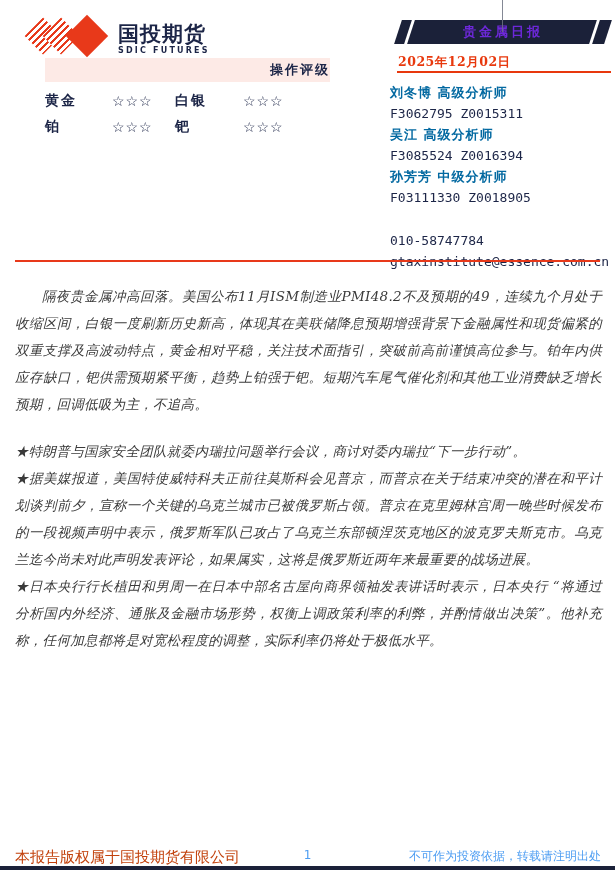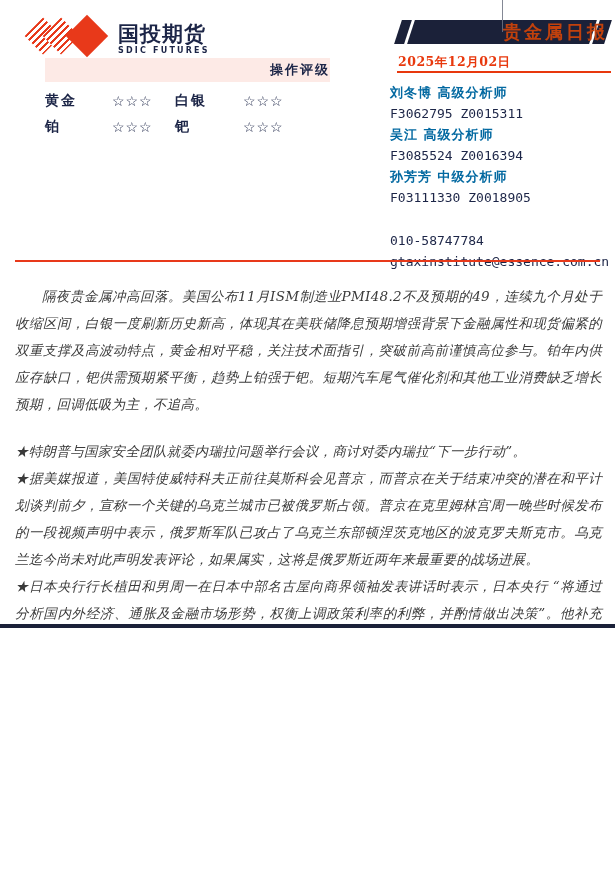--- a/index.html
+++ b/index.html
@@ -1,21 +1,21 @@
 <!DOCTYPE html>
 <html><head>
 <meta charset="utf-8">
 <style>
   * { margin: 0; padding: 0; box-sizing: border-box; }
   html, body { background: #ffffff; }
   body { font-family: "DejaVu Serif", "Liberation Serif", serif; }
   .page {
     position: relative;
     width: 615px;
-    height: 628px;
+    height: 870px;
     background: #ffffff;
     overflow: hidden;
   }
   
   .logo { position: absolute; left: 28px; top: 20px; display: flex; align-items: flex-start; }
   .logo-mark { position: relative; width: 82px; height: 38px; }
   .diamond {
     position: absolute; top: 3px; width: 26px; height: 26px;
     transform: rotate(45deg);
   }
@@ -43,22 +43,22 @@
     transform: skewX(-18deg);
   }
   .banner-slash {
     position: absolute; top: 0; width: 3px; height: 24px;
     background: #ffffff; transform: skewX(-18deg);
   }
   .banner-slash.left { left: 10px; }
   .banner-slash.right { right: 12px; }
   .banner-title {
     position: absolute; inset: 0; z-index: 2;
-    color: #c2410c; font-size: 18px; font-weight: bold;
-    text-align: right; line-height: 24px; letter-spacing: 3px;
+    color: #6d28d9; font-size: 13px; font-weight: bold;
+    text-align: center; line-height: 24px; letter-spacing: 3px;
   }
   .top-vline {
     position: absolute; left: 502px; top: 0; width: 1px; height: 32px;
     background: rgba(110,115,130,0.85); z-index: 3;
   }
   .report-date {
     position: absolute; left: 398px; top: 54px; width: 212px;
     text-align: left; color: #e8380d; font-weight: bold; font-size: 12.5px;
     letter-spacing: 0.5px;
   }
@@ -180,16 +180,17 @@
   <div class="body-text">
     <p class="para indent gap-after">隔夜贵金属冲高回落。美国公布11月ISM制造业PMI48.2不及预期的49，连续九个月处于收缩区间，白银一度刷新历史新高，体现其在美联储降息预期增强背景下金融属性和现货偏紧的双重支撑及高波动特点，黄金相对平稳，关注技术面指引，突破前高前谨慎高位参与。铂年内供应存缺口，钯供需预期紧平衡，趋势上铂强于钯。短期汽车尾气催化剂和其他工业消费缺乏增长预期，回调低吸为主，不追高。</p>
     <p class="para">★特朗普与国家安全团队就委内瑞拉问题举行会议，商讨对委内瑞拉“下一步行动”。</p>
     <p class="para">★据美媒报道，美国特使威特科夫正前往莫斯科会见普京，而普京在关于结束冲突的潜在和平计划谈判前夕，宣称一个关键的乌克兰城市已被俄罗斯占领。普京在克里姆林宫周一晚些时候发布的一段视频声明中表示，俄罗斯军队已攻占了乌克兰东部顿涅茨克地区的波克罗夫斯克市。乌克兰迄今尚未对此声明发表评论，如果属实，这将是俄罗斯近两年来最重要的战场进展。</p>
     <p class="para">★日本央行行长植田和男周一在日本中部名古屋向商界领袖发表讲话时表示，日本央行 “将通过分析国内外经济、通胀及金融市场形势，权衡上调政策利率的利弊，并酌情做出决策”。他补充称，任何加息都将是对宽松程度的调整，实际利率仍将处于极低水平。</p>
   </div>
 
   <div class="footer">
     <span class="footer-left">本报告版权属于国投期货有限公司</span>
     <span class="footer-page">1</span>
+    <span class="footer-right">不可作为投资依据，转载请注明出处</span>
   </div>
   <div class="bottom-bar"></div>
 
 </div>
 
 </body></html>

